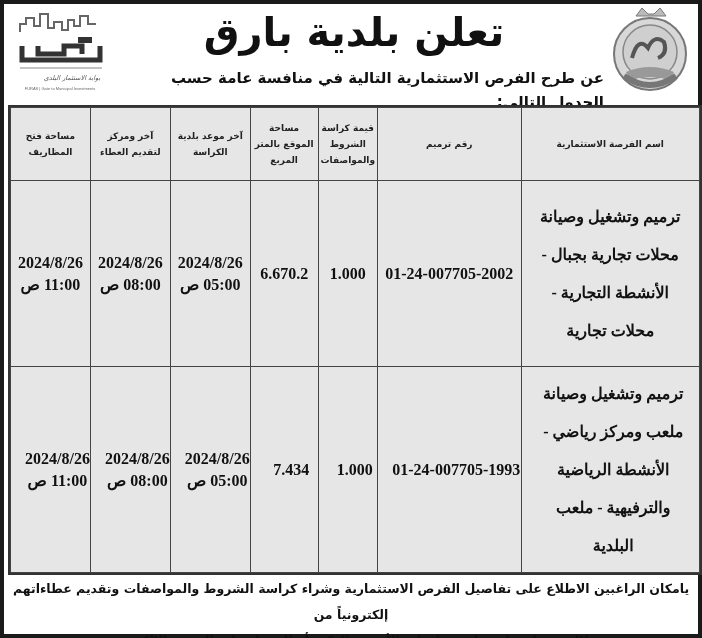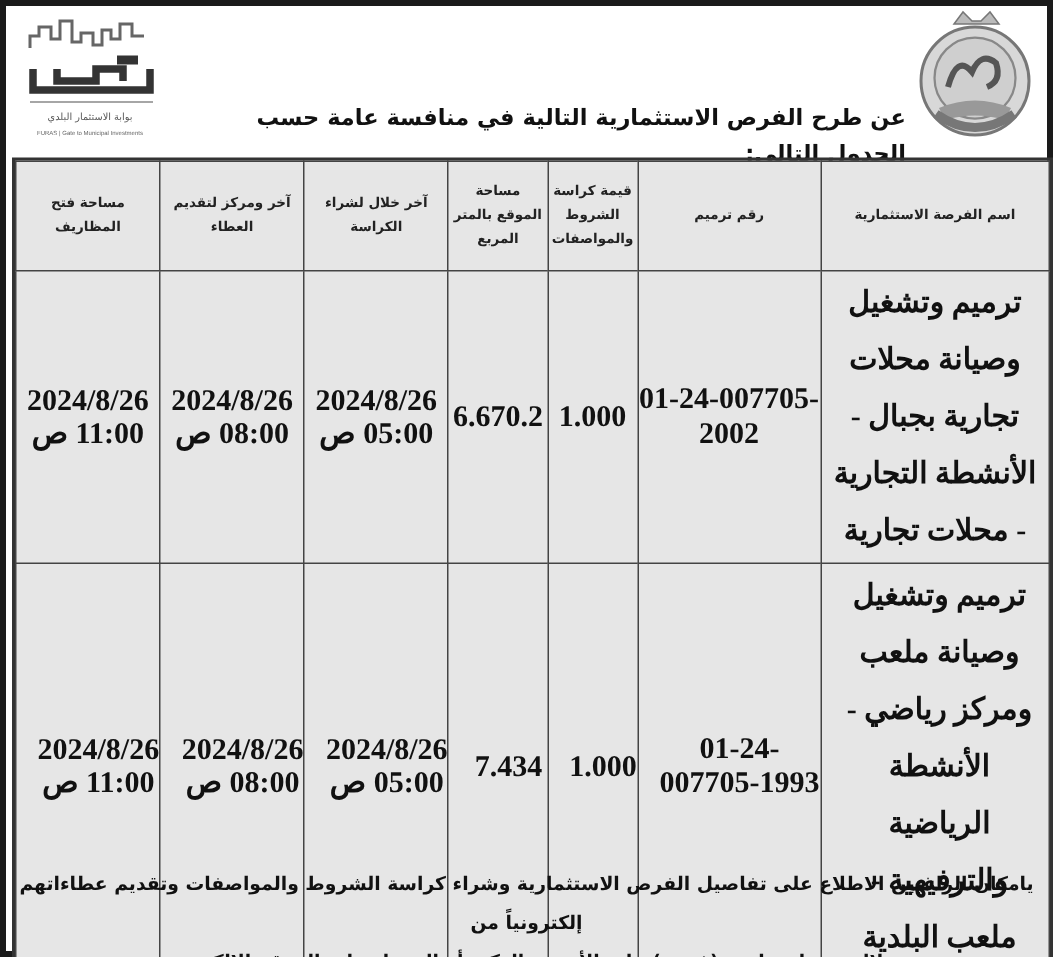--- a/index.html
+++ b/index.html
@@ -5,22 +5,22 @@
     * { box-sizing: border-box; margin: 0; padding: 0; }
     html, body { width: 702px; height: 638px; background: #fff; overflow: hidden; }
     body { font-family: "DejaVu Sans", sans-serif; color: #111; }
     .frame {
       position: absolute; left: 0; top: 0; width: 702px; height: 638px;
       border: 4px solid #1a1a1a; background: #fff;
     }
     .header { position: absolute; left: 0; top: 0; width: 694px; height: 100px; }
     .furas-logo { position: absolute; left: 8px; top: 6px; width: 96px; height: 88px; }
     .furas-logo svg { display: block; }
-    .furas-sub { position: absolute; left: 0; top: 64px; width: 96px; text-align: center;
-      font-size: 6.5px; color: #555; direction: rtl; }
+    .furas-sub { position: absolute; left: 12px; top: 64px; width: 96px; text-align: center;
+      font-size: 6.5px; color: #555; direction: rtl; font-style: italic; }
     .furas-sub2 { position: absolute; left: 0; top: 76px; width: 96px; text-align: center;
       font-size: 4px; color: #666; font-family: "Liberation Sans", sans-serif; }
     .baraq-logo { position: absolute; left: 604px; top: 2px; width: 84px; height: 88px; }
     .title {
       position: absolute; left: 170px; top: 2px; width: 360px; text-align: center;
       font-size: 40px; font-weight: bold; direction: rtl; letter-spacing: 1px;
       font-family: "DejaVu Sans", sans-serif; line-height: 52px;
     }
     .subtitle {
       position: absolute; left: 110px; top: 62px; width: 490px; text-align: right;
@@ -31,21 +31,21 @@
       border-collapse: collapse; direction: rtl; background: #e6e6e6;
       outline: 2px solid #333;
     }
     table.opp th, table.opp td {
       border: 1.5px solid #444; text-align: center; vertical-align: middle;
     }
     table.opp th {
       font-size: 9px; font-weight: bold; color: #222; height: 73px; line-height: 16px;
       padding: 2px;
     }
-    table.opp td { font-family: "Liberation Serif", serif; font-weight: bold; font-size: 20px; }
+    table.opp td { font-family: "Liberation Serif", serif; font-weight: bold; font-size: 16px; }
     td.name {
       font-family: "DejaVu Sans", sans-serif; font-size: 21px; font-weight: bold;
       line-height: 38px; padding: 2px 8px; text-align: center;
     }
     td.date { font-size: 15px; line-height: 22px; }
     .date-line, .time-line { display: block; }
     .time-line { direction: rtl; }
     tr.row1 td { height: 186px; }
     tr.row2 td { height: 206px; padding-left: 14px; }
     .footer {
@@ -62,20 +62,21 @@
       <svg width="96" height="62" viewBox="0 0 96 62">
         <path d="M8 22 L8 14 L14 14 L14 8 L22 8 L22 16 L28 16 L28 4 L36 4 L36 18 L42 18 L42 12 L50 12 L50 20 L56 20 L56 10 L62 10 L62 16 L68 16 L68 6 L76 6 L76 14 L84 14" fill="none" stroke="#666" stroke-width="2"></path>
         <rect x="66" y="27" width="14" height="6" fill="#333"></rect>
         <path d="M10 36 L10 50 L88 50 L88 36 M26 36 L26 44 L52 44 L52 36 L70 36 L70 44" fill="none" stroke="#333" stroke-width="5"></path>
         <line x1="8" y1="58" x2="90" y2="58" stroke="#888" stroke-width="1"></line>
       </svg>
       <div class="furas-sub">بوابة الاستثمار البلدي</div>
       <div class="furas-sub2">FURAS | Gate to Municipal Investments</div>
     </div>
 
+    <div class="title">تعلن بلدية بارق</div>
     <div class="subtitle">عن طرح الفرص الاستثمارية التالية في منافسة عامة حسب الجدول التالي:</div>
 
     <div class="baraq-logo">
       <svg width="84" height="88" viewBox="0 0 84 88">
         <path d="M28 10 L34 2 L40 8 L46 8 L52 2 L58 10 Z" fill="#bbb" stroke="#777" stroke-width="1"></path>
         <circle cx="42" cy="48" r="36" fill="#d8d8d8" stroke="#777" stroke-width="2"></circle>
         <circle cx="42" cy="46" r="27" fill="#cfcfcf" stroke="#888" stroke-width="1.5"></circle>
         <path d="M24 52 Q30 30 40 42 Q46 28 56 36 Q60 48 50 52" fill="none" stroke="#555" stroke-width="4"></path>
         <path d="M18 66 Q42 56 66 66 L62 74 Q42 68 22 74 Z" fill="#999"></path>
         <path d="M16 70 Q42 88 68 70" fill="none" stroke="#777" stroke-width="6"></path>
@@ -83,21 +84,21 @@
     </div>
   </div>
 
   <table class="opp">
     <thead>
       <tr>
         <th style="width:190px">اسم الفرصة الاستثمارية</th>
         <th style="width:153px">رقم ترميم</th>
         <th style="width:52px">قيمة كراسة الشروط والمواصفات</th>
         <th style="width:70px">مساحة الموقع بالمتر المربع</th>
-        <th style="width:75px">آخر خلال لشراء الكراسة</th>
+        <th style="width:75px">آخر موعد بلدية الكراسة</th>
         <th style="width:75px">آخر ومركز لتقديم العطاء</th>
         <th style="width:75px">مساحة فتح المظاريف</th>
       </tr>
     </thead>
     <tbody>
       <tr class="row1">
         <td class="name">ترميم وتشغيل وصيانة محلات تجارية بجبال - الأنشطة التجارية - محلات تجارية</td>
         <td>01-24-007705-2002</td>
         <td>1.000</td>
         <td>6.670.2</td>

